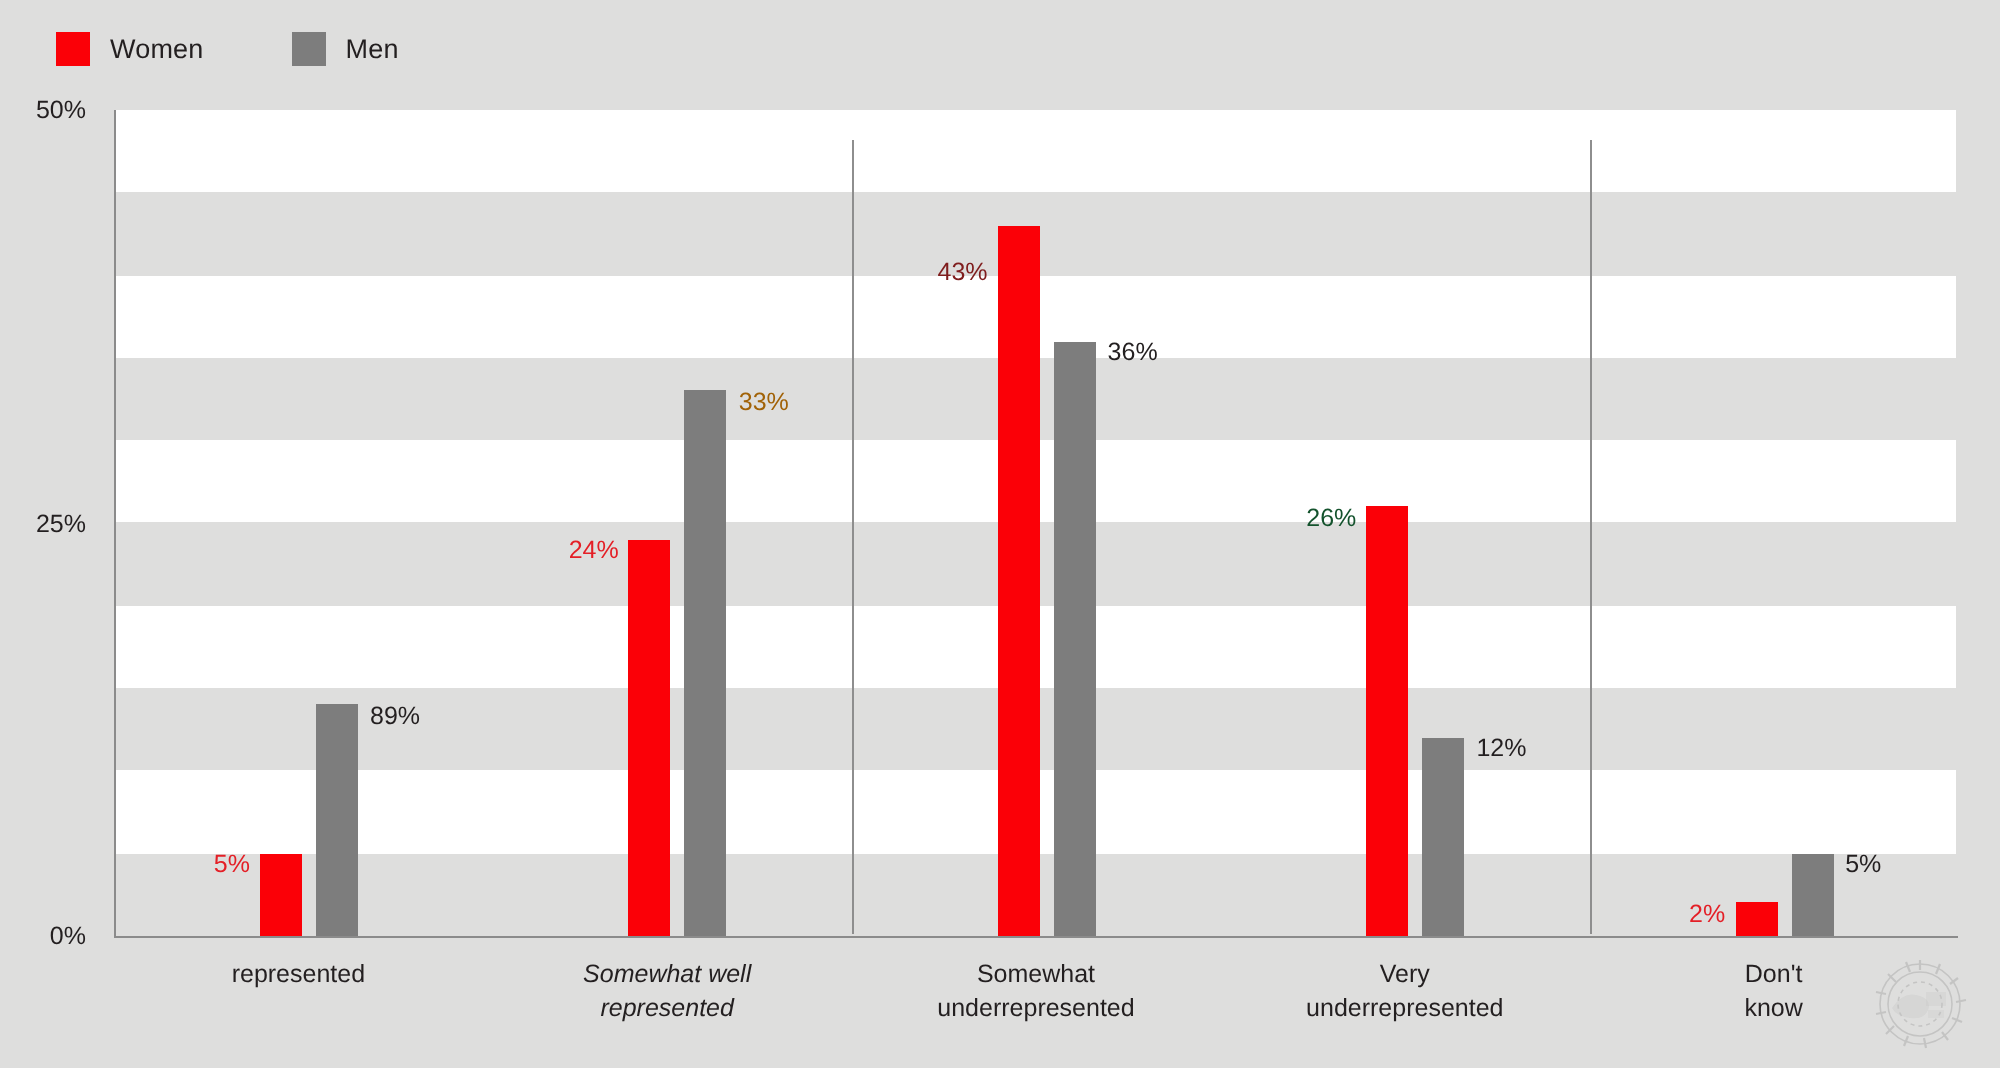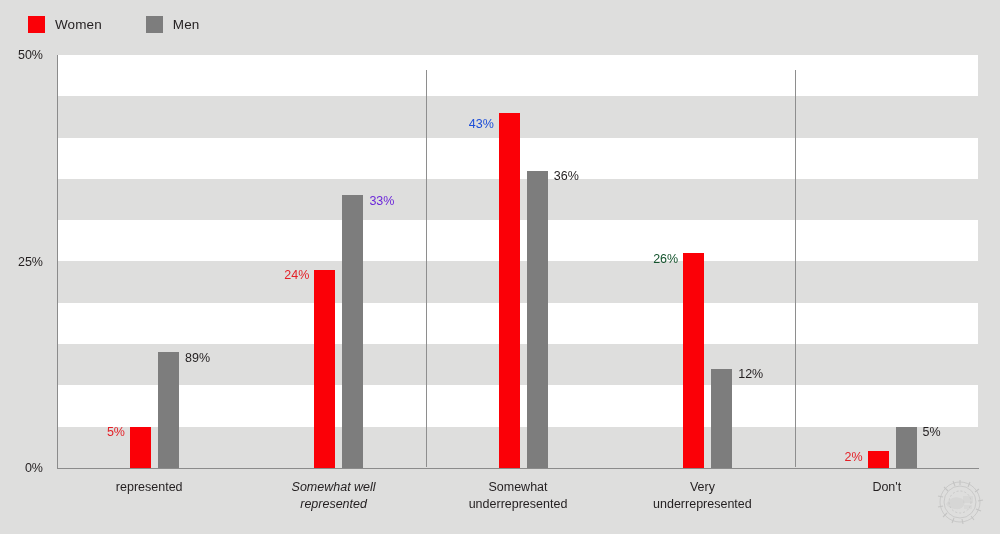--- a/index.html
+++ b/index.html
@@ -242,25 +242,25 @@
     <div class="group" style="left: 0px; width: 184.4px;">
       <div class="bar women" style="height: 41.3px; background: rgb(251, 0, 7);"></div>
       <div class="bar-label women" style="color: rgb(228, 31, 38); bottom: 29.3px;">5%</div>
       <div class="bar men" style="height: 115.64px; background: rgb(125, 125, 125);"></div>
       <div class="bar-label men" style="color: rgb(35, 31, 32); bottom: 103.64px;">89%</div>
     </div>
     <div class="group" style="left: 184.4px; width: 184.4px;">
       <div class="bar women" style="height: 198.24px; background: rgb(251, 0, 7);"></div>
       <div class="bar-label women" style="color: rgb(228, 31, 38); bottom: 186.24px;">24%</div>
       <div class="bar men" style="height: 272.58px; background: rgb(125, 125, 125);"></div>
-      <div class="bar-label men" style="color: #6d28d9; bottom: 260.58px;">33%</div>
+      <div class="bar-label men" style="color: #a16207; bottom: 260.58px;">33%</div>
     </div>
     <div class="group" style="left: 368.8px; width: 184.4px;">
       <div class="bar women" style="height: 355.18px; background: rgb(251, 0, 7);"></div>
-      <div class="bar-label women" style="color: #1d4ed8; bottom: 338px;">43%</div>
+      <div class="bar-label women" style="color: #7f1d1d; bottom: 326px;">43%</div>
       <div class="bar men" style="height: 297.36px; background: rgb(125, 125, 125);"></div>
       <div class="bar-label men" style="color: rgb(35, 31, 32); bottom: 285.36px;">36%</div>
     </div>
     <div class="group" style="left: 553.2px; width: 184.4px;">
       <div class="bar women" style="height: 214.76px; background: rgb(251, 0, 7);"></div>
       <div class="bar-label women" style="color: #14532d; bottom: 202.76px;">26%</div>
       <div class="bar men" style="height: 99.12px; background: rgb(125, 125, 125);"></div>
       <div class="bar-label men" style="color: rgb(35, 31, 32); bottom: 87.12px;">12%</div>
     </div>
     <div class="group" style="left: 737.6px; width: 184.4px;">
@@ -282,20 +282,21 @@
     <div class="xlabel" style="left: 371px;">
       <span>Somewhat</span>
       <span>underrepresented</span>
     </div>
     <div class="xlabel" style="left: 555.4px;">
       <span>Very</span>
       <span>underrepresented</span>
     </div>
     <div class="xlabel" style="left: 739.8px;">
       <span>Don't</span>
+      <span>know</span>
     </div>
   </div>
 
 <svg id="watermark" viewBox="0 0 56 52">
   <g fill="none" stroke="#8e8e8e" stroke-width="0.8">
     <circle cx="28" cy="26" r="20"></circle>
     <circle cx="28" cy="26" r="16"></circle>
     <circle cx="28" cy="26" r="11" stroke-dasharray="2 2"></circle>
   </g>
   <g stroke="#8e8e8e" stroke-width="1.1">

